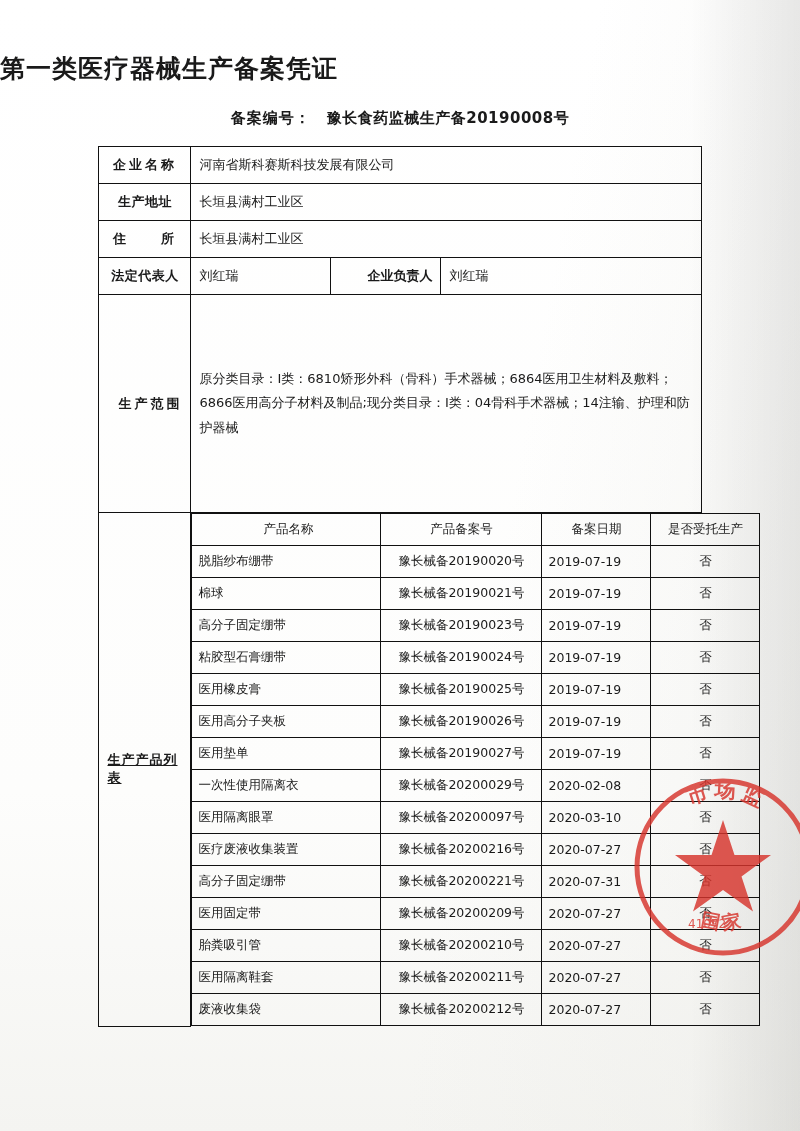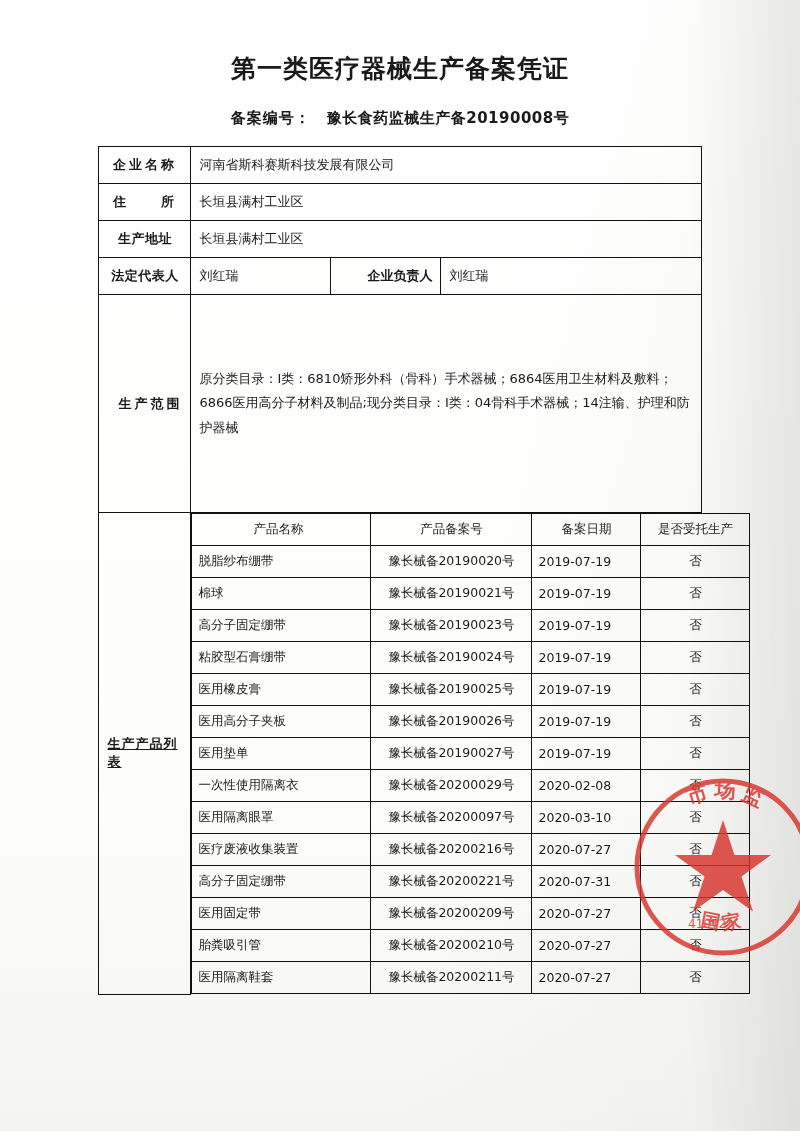--- a/index.html
+++ b/index.html
@@ -32,21 +32,21 @@
     height: 1131px;
     background: linear-gradient(90deg, rgba(0,0,0,0.0) 0%, rgba(0,0,0,0.035) 45%, rgba(0,0,0,0.075) 100%);
     pointer-events: none;
   }
   .content {
     position: relative;
     z-index: 3;
     padding: 0;
   }
   .doc-title {
-    text-align: center;
+    text-align: left;
     font-size: 25px;
     font-weight: bold;
     letter-spacing: 1px;
     margin-top: 52px;
     font-family: "DejaVu Serif", "Liberation Serif", serif;
   }
   .record-no-row {
     display: flex;
     justify-content: center;
     align-items: baseline;
@@ -172,44 +172,44 @@
       <col style="width:140px">
       <col style="width:110px">
       <col style="width:260px">
     </colgroup>
     <tbody>
       <tr>
         <td class="label">企业名称</td>
         <td class="value" colspan="3">河南省斯科赛斯科技发展有限公司</td>
       </tr>
       <tr>
+        <td class="label tight">生产地址</td>
+        <td class="value" colspan="3">长垣县满村工业区</td>
+      </tr>
+      <tr>
         <td class="label">住　　所</td>
-        <td class="value" colspan="3">长垣县满村工业区</td>
-      </tr>
-      <tr>
-        <td class="label tight">生产地址</td>
         <td class="value" colspan="3">长垣县满村工业区</td>
       </tr>
       <tr>
         <td class="label tight">法定代表人</td>
         <td class="value">刘红瑞</td>
         <td class="label-mid">企业负责人</td>
         <td class="value">刘红瑞</td>
       </tr>
       <tr>
         <td class="scope-label-cell">生产范围</td>
         <td class="scope-cell" colspan="3" style="height:205px;">原分类目录：Ⅰ类：6810矫形外科（骨科）手术器械；6864医用卫生材料及敷料；6866医用高分子材料及制品;现分类目录：Ⅰ类：04骨科手术器械；14注输、护理和防护器械</td>
       </tr>
       <tr>
         <td class="prodlist-label-cell">生产产品列表</td>
         <td class="products-wrap" colspan="3">
           <table class="products">
             <thead>
               <tr>
-                <th class="col-name" style="text-align:center;padding-left:0;">产品名称</th>
+                <th class="col-name" style="text-align:center;padding-left:10px;">产品名称</th>
                 <th class="col-no">产品备案号</th>
                 <th class="col-date">备案日期</th>
                 <th class="col-entrust">是否受托生产</th>
               </tr>
             </thead>
             <tbody id="product-rows">
                 <tr>
                   <td class="col-name">脱脂纱布绷带</td>
                   <td class="col-no">豫长械备20190020号</td>
                   <td class="col-date">2019-07-19</td>
@@ -283,20 +283,26 @@
                 </tr>
                 <tr>
                   <td class="col-name">胎粪吸引管</td>
                   <td class="col-no">豫长械备20200210号</td>
                   <td class="col-date">2020-07-27</td>
                   <td class="col-entrust">否</td>
                 </tr>
                 <tr>
                   <td class="col-name">医用隔离鞋套</td>
                   <td class="col-no">豫长械备20200211号</td>
+                  <td class="col-date">2020-07-27</td>
+                  <td class="col-entrust">否</td>
+                </tr>
+                <tr>
+                  <td class="col-name">废液收集袋</td>
+                  <td class="col-no">豫长械备20200212号</td>
                   <td class="col-date">2020-07-27</td>
                   <td class="col-entrust">否</td>
                 </tr>
               </tbody>
           </table>
         </td>
       </tr>
     </tbody>
   </table>
 </div>

